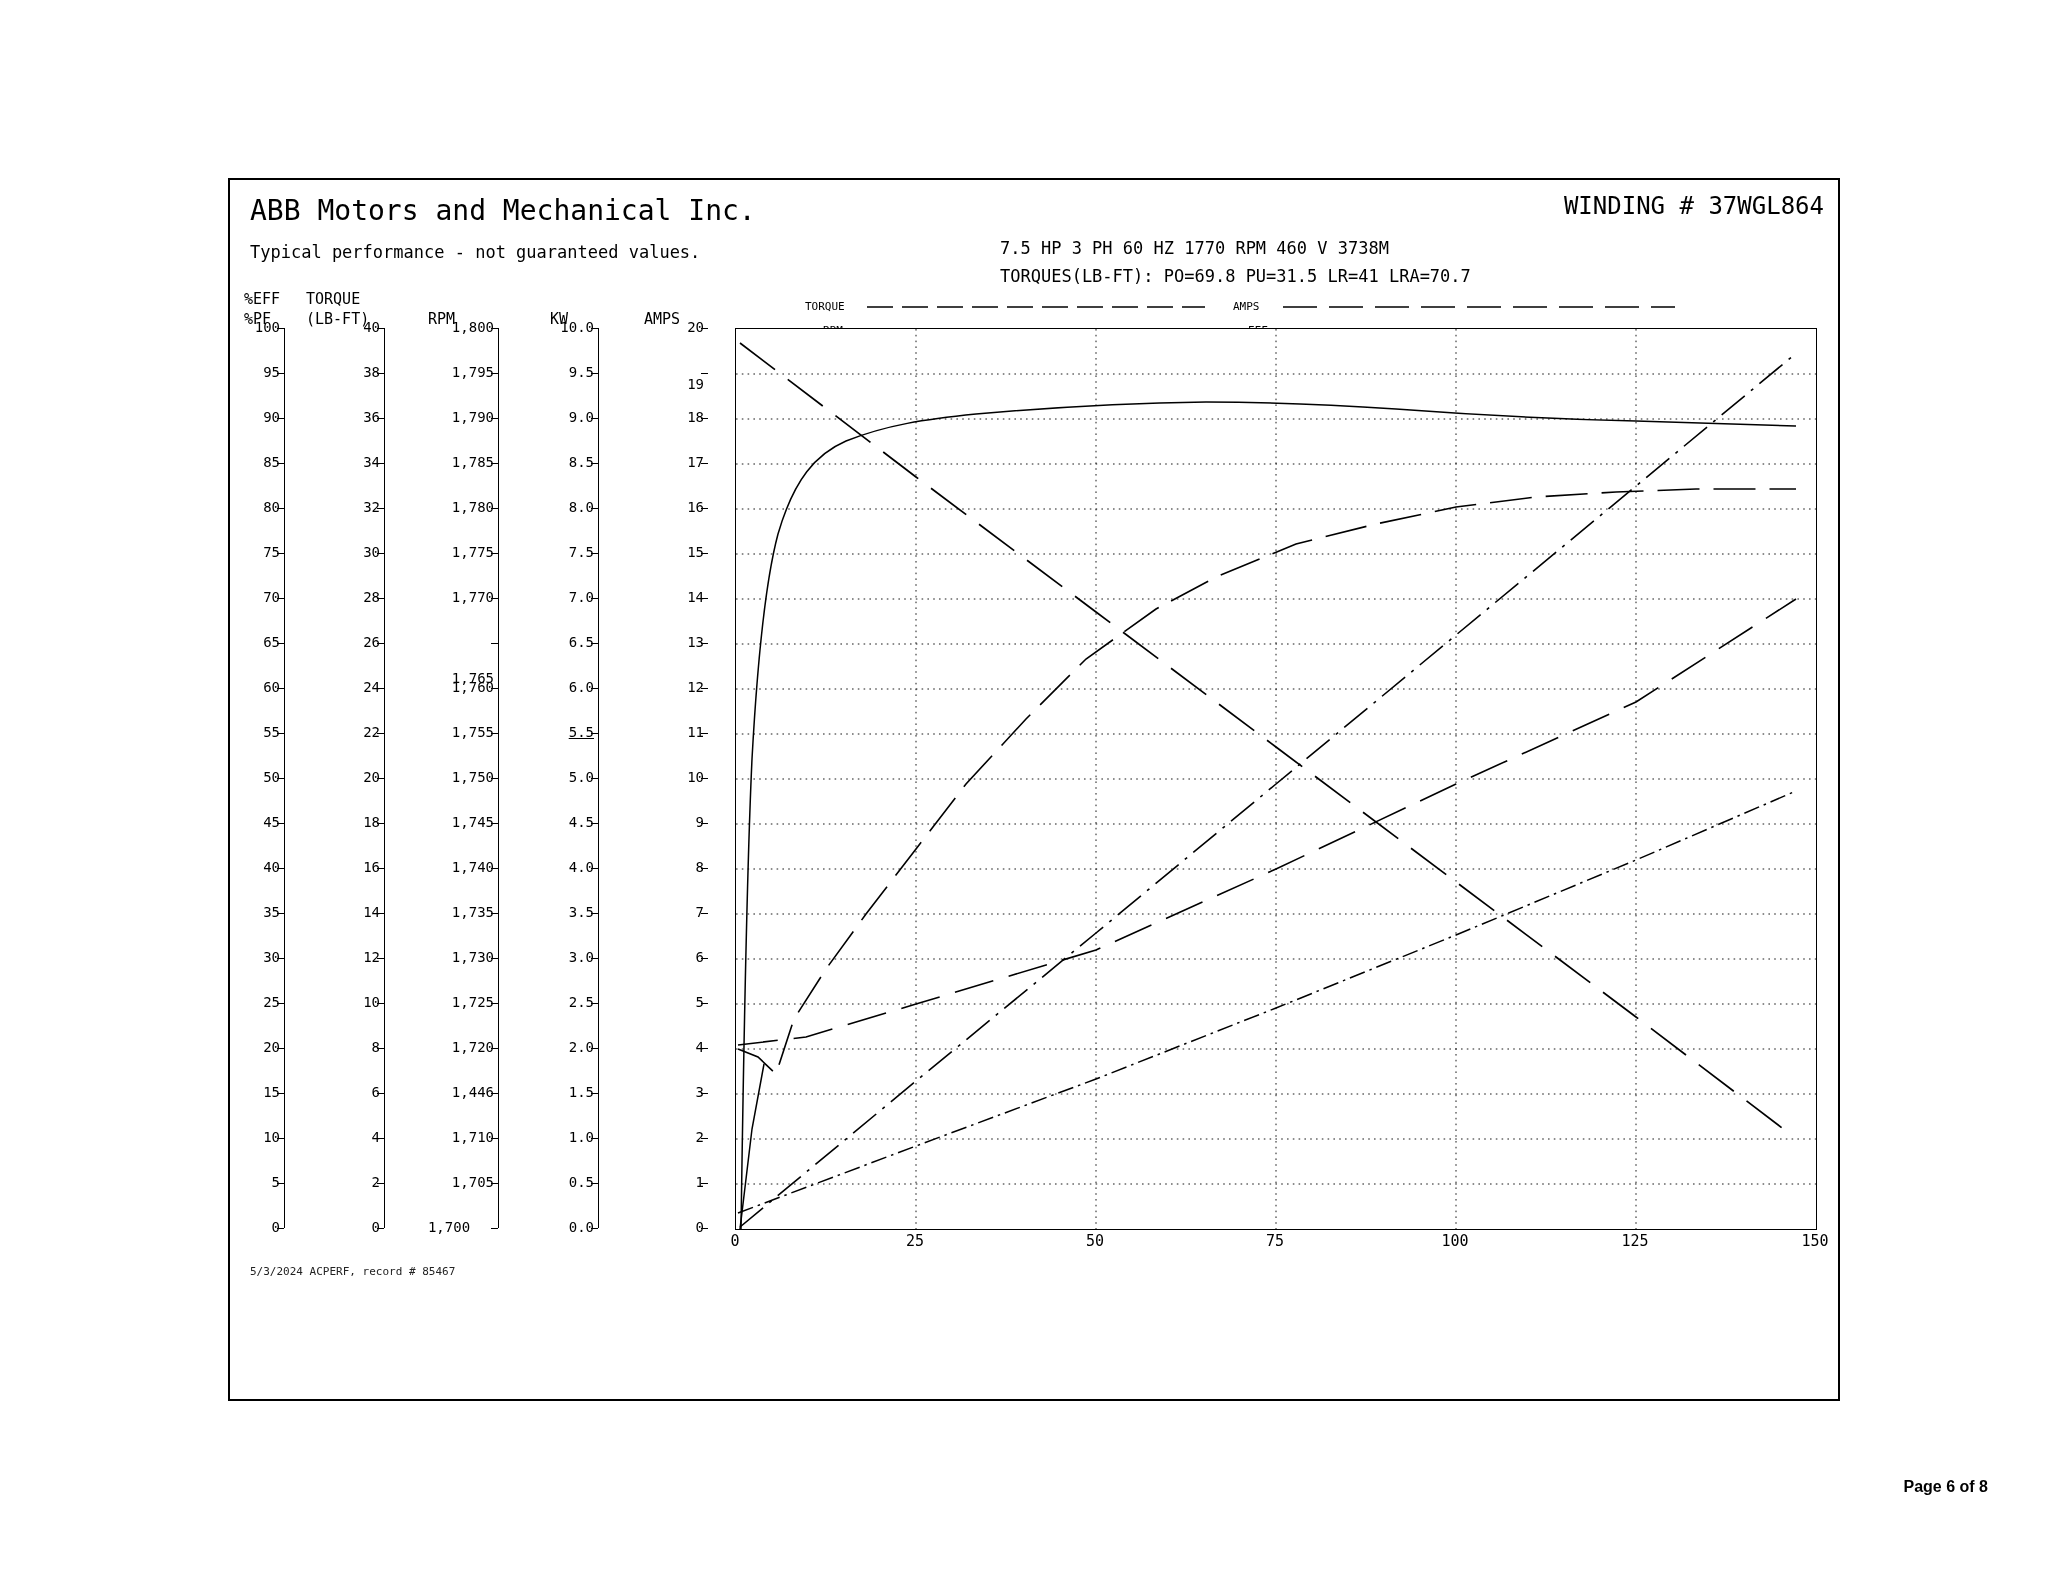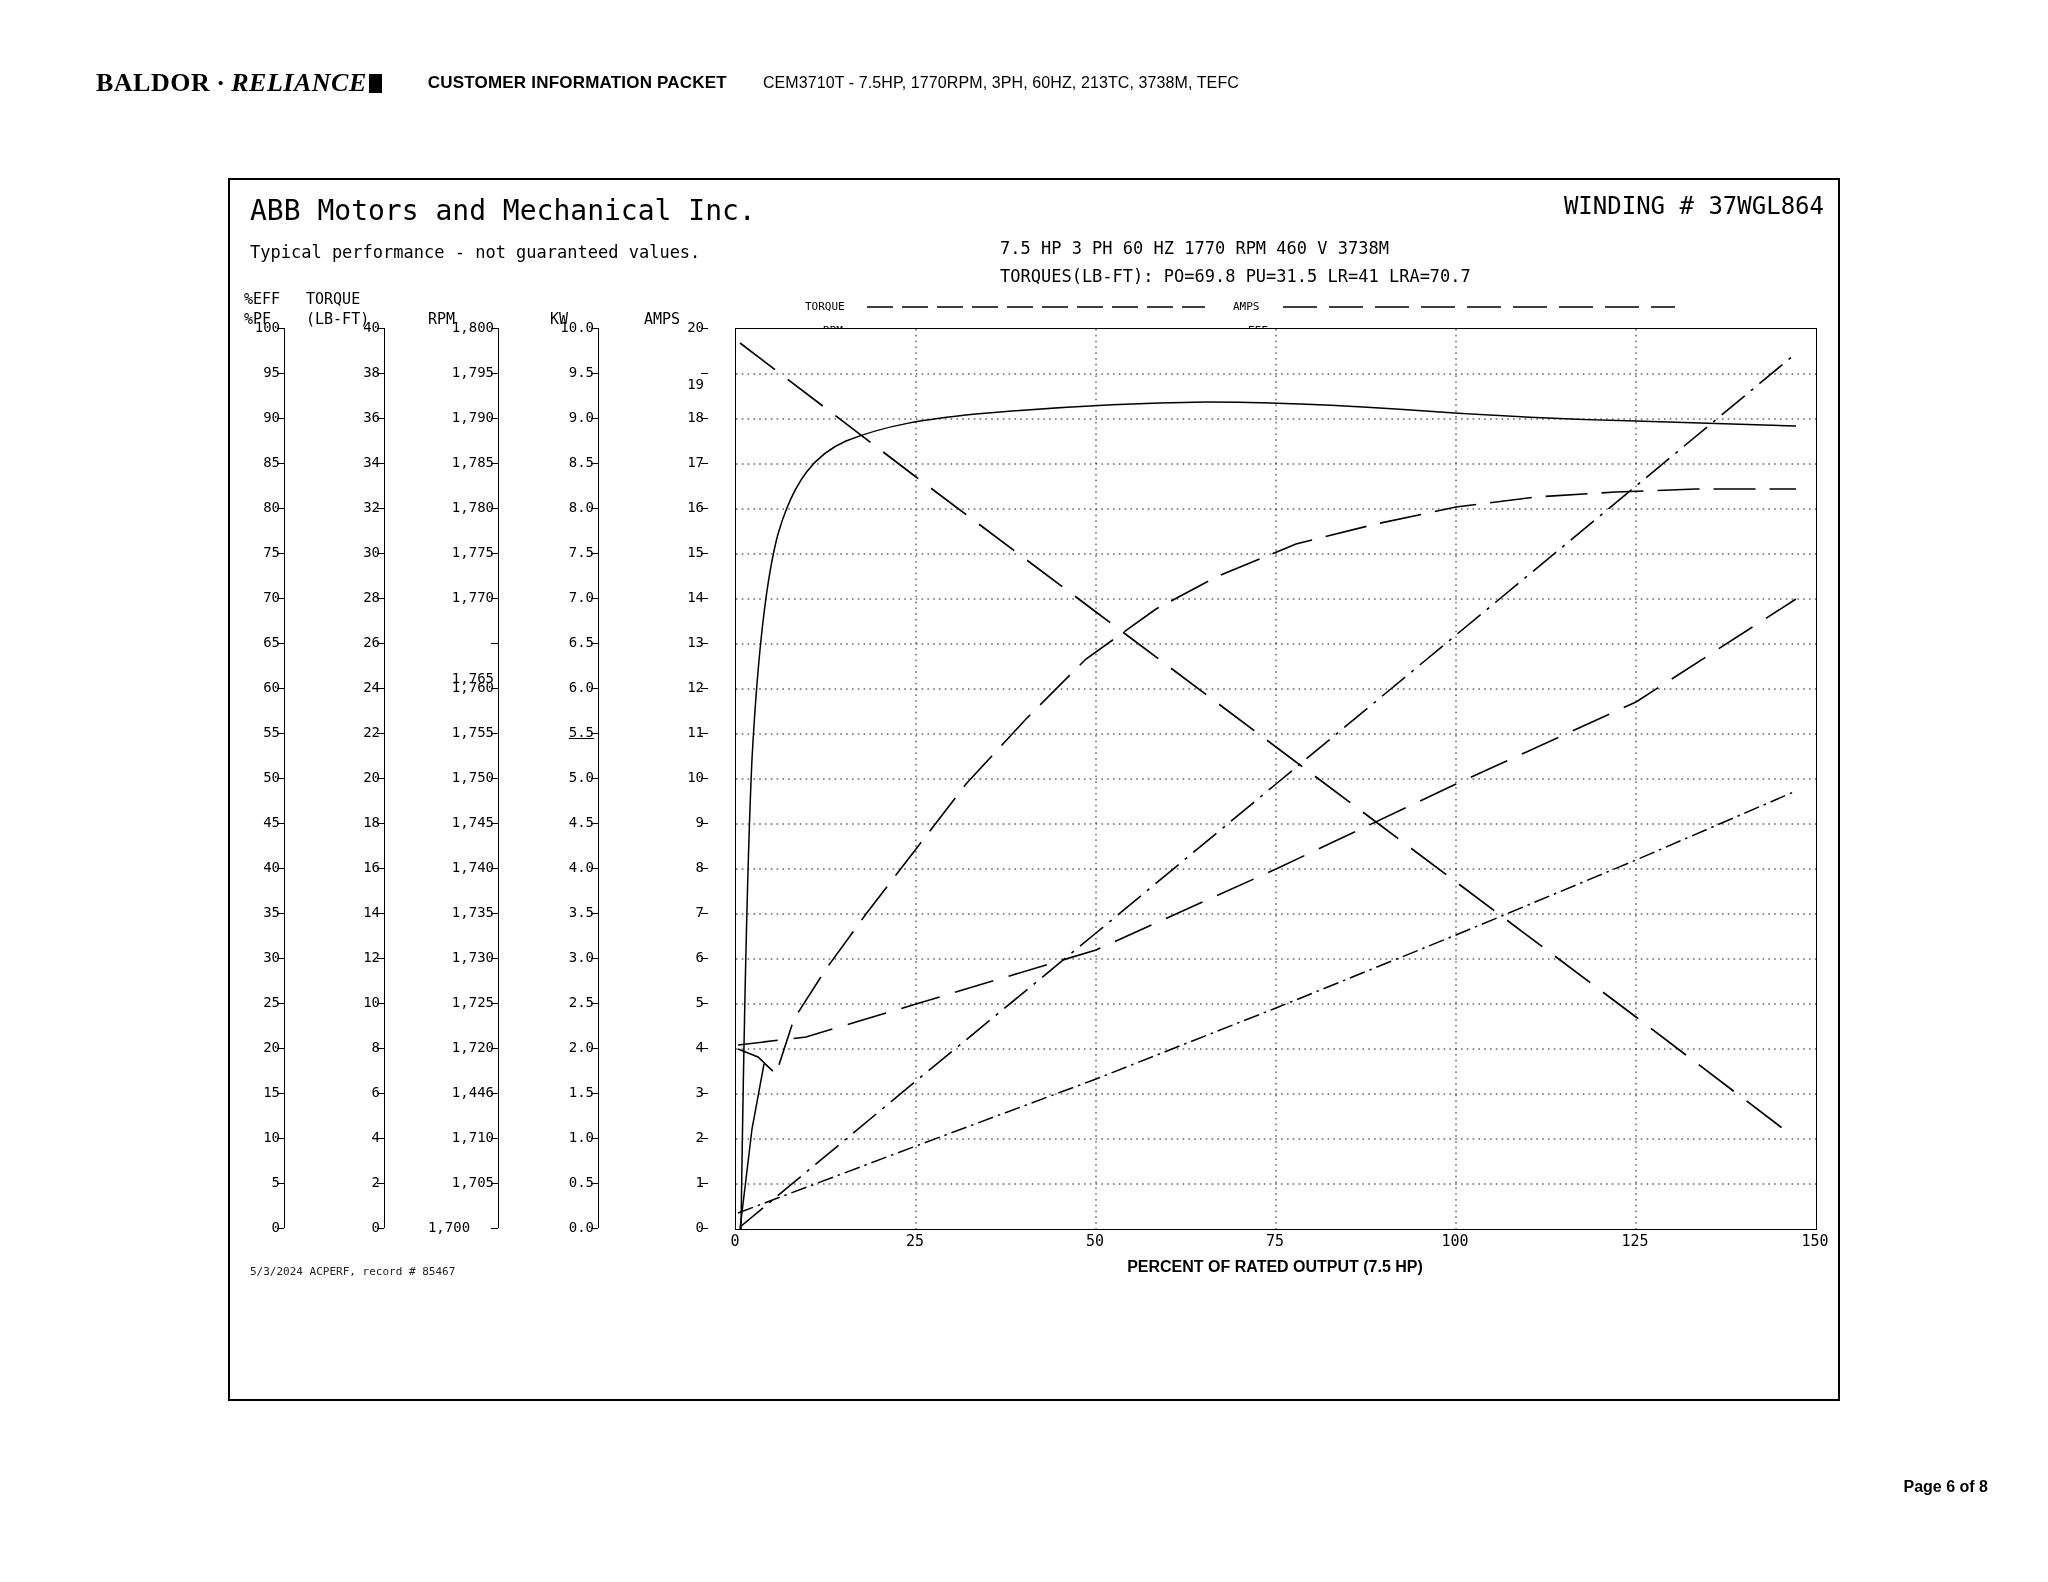--- a/index.html
+++ b/index.html
@@ -64,29 +64,20 @@
   .xlabels span{position:absolute;font-family:"DejaVu Sans Mono", monospace;font-size:15px;transform:translateX(-50%);}
   .xtitle{position:absolute;left:505px;top:1078px;width:1080px;text-align:center;font-size:16px;font-weight:bold;}
 
   .footnote{position:absolute;left:20px;top:1085px;font-family:"DejaVu Sans Mono", monospace;font-size:11px;color:#222;}
 </style>
 </head>
 <body>
 
 <div class="page">
 
-  <div class="hdr">
-    <div class="brand">
-      <span class="blk">BALDOR</span>
-      <span>·</span>
-      <span>RELIANCE</span><span class="brand-box"></span>
-    </div>
-    <div class="hdr-title">CUSTOMER INFORMATION PACKET</div>
-    <div class="hdr-sub">CEM3710T - 7.5HP, 1770RPM, 3PH, 60HZ, 213TC, 3738M, TEFC</div>
-  </div>
 
   <div class="pagenum">Page 6 of 8</div>
 
   <div class="sheet">
 
     <div class="t-company mono">ABB Motors and Mechanical Inc.</div>
     <div class="t-typical mono">Typical performance - not guaranteed values.</div>
     <div class="t-winding mono">WINDING # 37WGL864</div>
     <div class="t-spec1 mono">7.5 HP  3 PH  60 HZ  1770 RPM  460 V  3738M</div>
     <div class="t-spec2 mono">TORQUES(LB-FT): PO=69.8  PU=31.5  LR=41  LRA=70.7</div>
@@ -422,17 +413,16 @@
 
     <div class="xlabels" id="xlabels">
         <span style="left: 0px;">0</span>
         <span style="left: 180px;">25</span>
         <span style="left: 360px;">50</span>
         <span style="left: 540px;">75</span>
         <span style="left: 720px;">100</span>
         <span style="left: 900px;">125</span>
         <span style="left: 1080px;">150</span>
       </div>
-    <div class="xtitle">PERCENT OF RATED OUTPUT (7.5 HP)</div>
 
     <div class="footnote">5/3/2024 ACPERF, record # 85467</div>
   </div>
 </div>
 
 </body></html>

